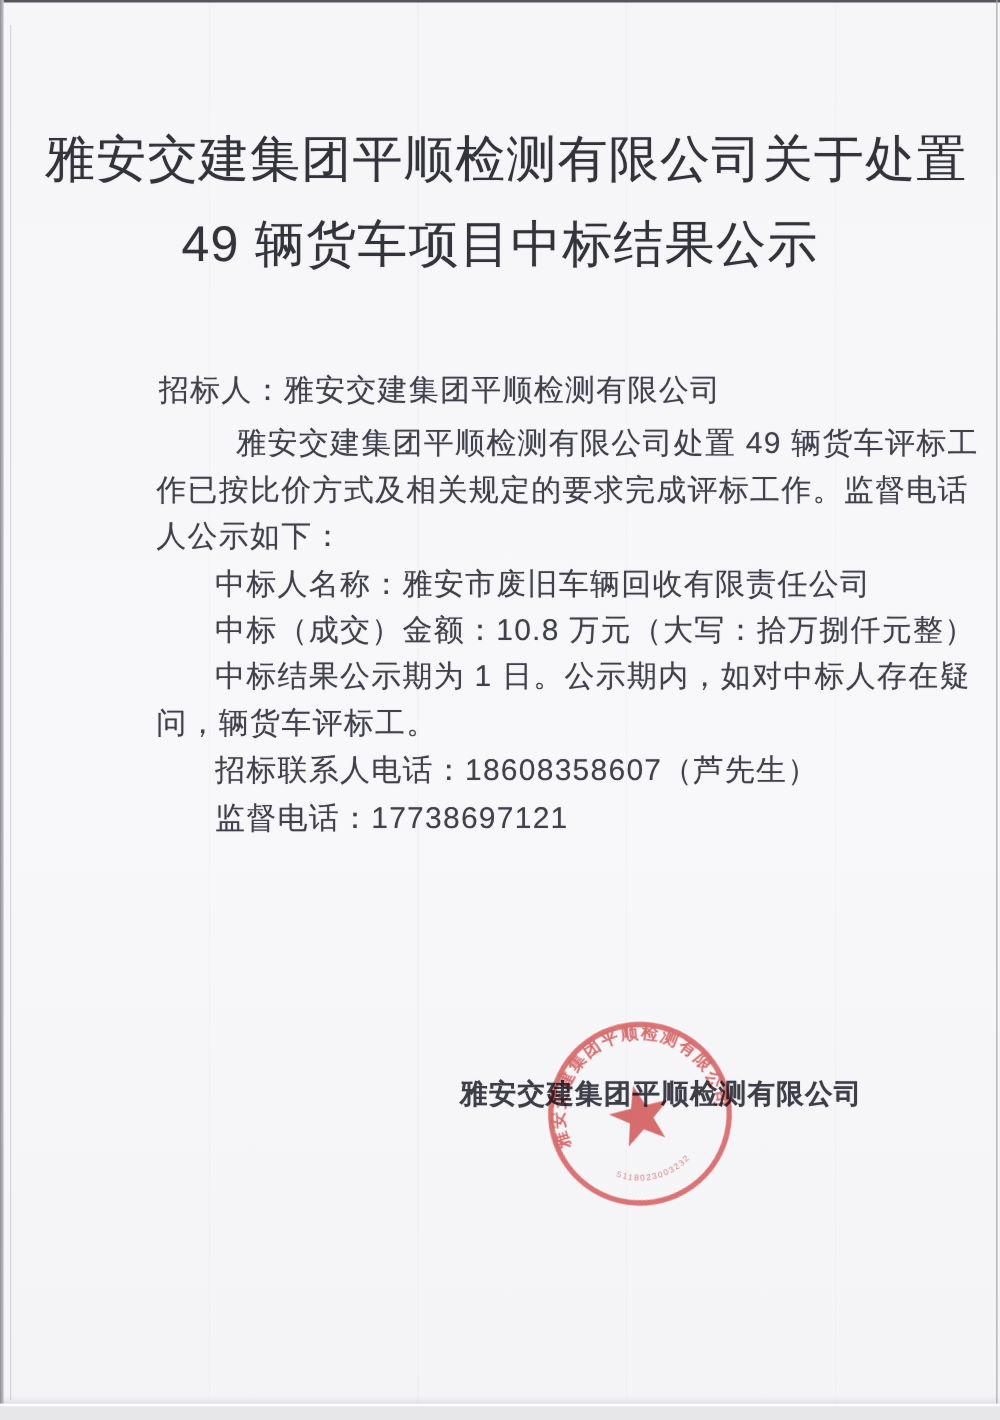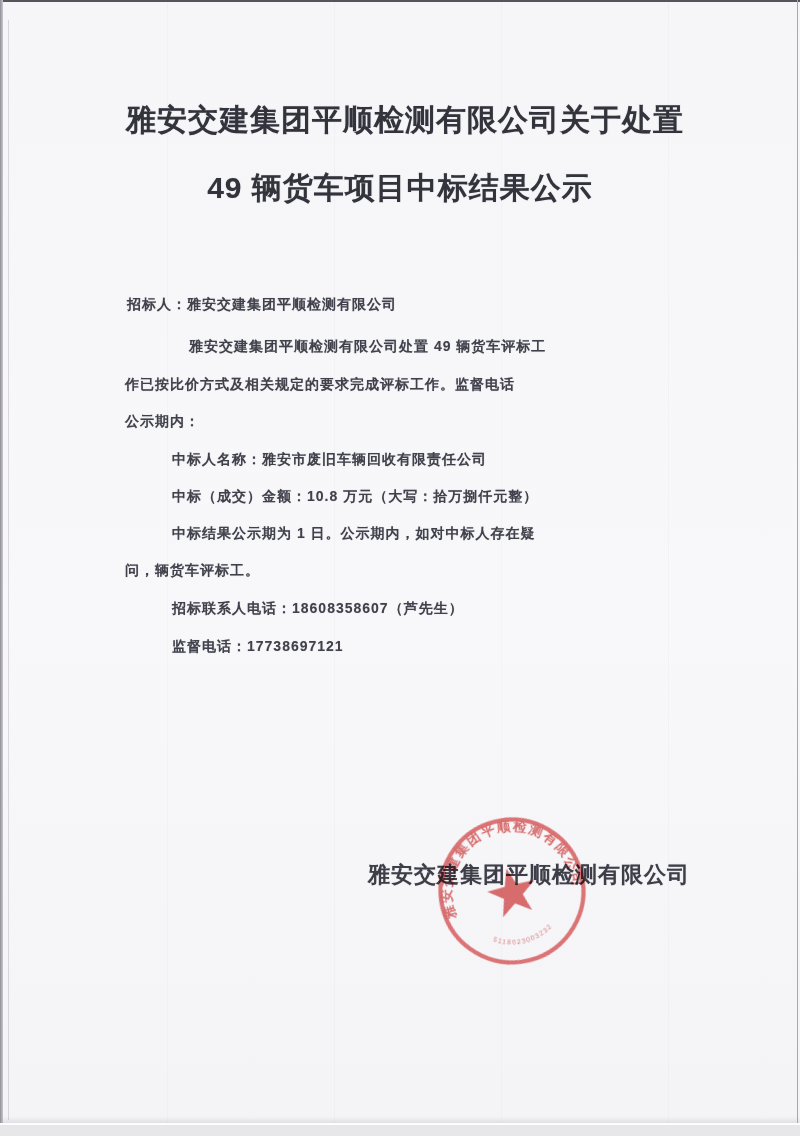--- a/index.html
+++ b/index.html
@@ -18,30 +18,30 @@
   
   .edge-top{position:absolute;left:0;top:0;width:100%;height:2px;background:#55555c;}
   .edge-left{position:absolute;left:0;top:0;width:3px;height:100%;background:linear-gradient(90deg,#8e8e96,#c9c9cf);}
   .edge-left2{position:absolute;left:8px;top:20px;width:1px;height:1100px;background:rgba(120,120,140,0.25);}
   .edge-right{position:absolute;right:2px;top:0;width:1px;height:100%;background:#a8a8b0;}
   .edge-bottom{position:absolute;left:0;bottom:0;width:100%;height:11px;background:#e7e7ea;border-top:2px solid #fdfdfe;box-shadow:0 -3px 4px rgba(160,160,175,.25);}
 
   .title-line{
     position:absolute;left:50%;transform:translateX(-50%);
     white-space:nowrap;
-    font-weight:bold;color:#33333c;
-    font-size:30px;letter-spacing:1px;
+    font-weight:normal;color:#33333c;
+    font-size:40px;letter-spacing:1px;
     text-shadow:0 0 1px rgba(60,60,80,.35);
   }
   .title-1{top:100px;margin-left:5px;}
   .title-2{top:168px;}
 
   .doc-line{
     position:absolute;white-space:nowrap;
-    font-size:14px;font-weight:700;color:#41414b;
+    font-size:24px;font-weight:400;color:#41414b;
     letter-spacing:1px;
     text-shadow:0 0 1px rgba(70,70,95,.3);
   }
 
   .signature{
     position:absolute;top:860px;left:368px;
     font-size:22px;font-weight:600;color:#3e3e48;
     letter-spacing:1px;white-space:nowrap;z-index:2;
     text-shadow:0 0 1px rgba(70,70,95,.3);
   }
@@ -71,21 +71,21 @@
   <div class="edge-right"></div>
   <div class="edge-bottom"></div>
 
   <div class="title-line title-1">雅安交建集团平顺检测有限公司关于处置</div>
   <div class="title-line title-2">49 辆货车项目中标结果公示</div>
 
   <div id="body-lines">
       <div class="doc-line" style="left: 127px; top: 296px;">招标人：雅安交建集团平顺检测有限公司</div>
       <div class="doc-line" style="left: 170px; top: 338px; margin-left: 19px;">雅安交建集团平顺检测有限公司处置 49 辆货车评标工</div>
       <div class="doc-line" style="left: 125px; top: 376px;">作已按比价方式及相关规定的要求完成评标工作。监督电话</div>
-      <div class="doc-line" style="left: 125px; top: 413px;">公示期内：</div>
+      <div class="doc-line" style="left: 125px; top: 413px;">人公示如下：</div>
       <div class="doc-line" style="left: 172px; top: 451px;">中标人名称：雅安市废旧车辆回收有限责任公司</div>
       <div class="doc-line" style="left: 172px; top: 488px; text-align: right;">中标（成交）金额：10.8 万元（大写：拾万捌仟元整）</div>
       <div class="doc-line" style="left: 172px; top: 525px;">中标结果公示期为 1 日。公示期内，如对中标人存在疑</div>
       <div class="doc-line" style="left: 125px; top: 562px;">问，辆货车评标工。</div>
       <div class="doc-line" style="left: 172px; top: 600px;">招标联系人电话：18608358607（芦先生）</div>
       <div class="doc-line" style="left: 172px; top: 638px;">监督电话：17738697121</div>
     </div>
 
   <div class="signature">雅安交建集团平顺检测有限公司</div>
 

